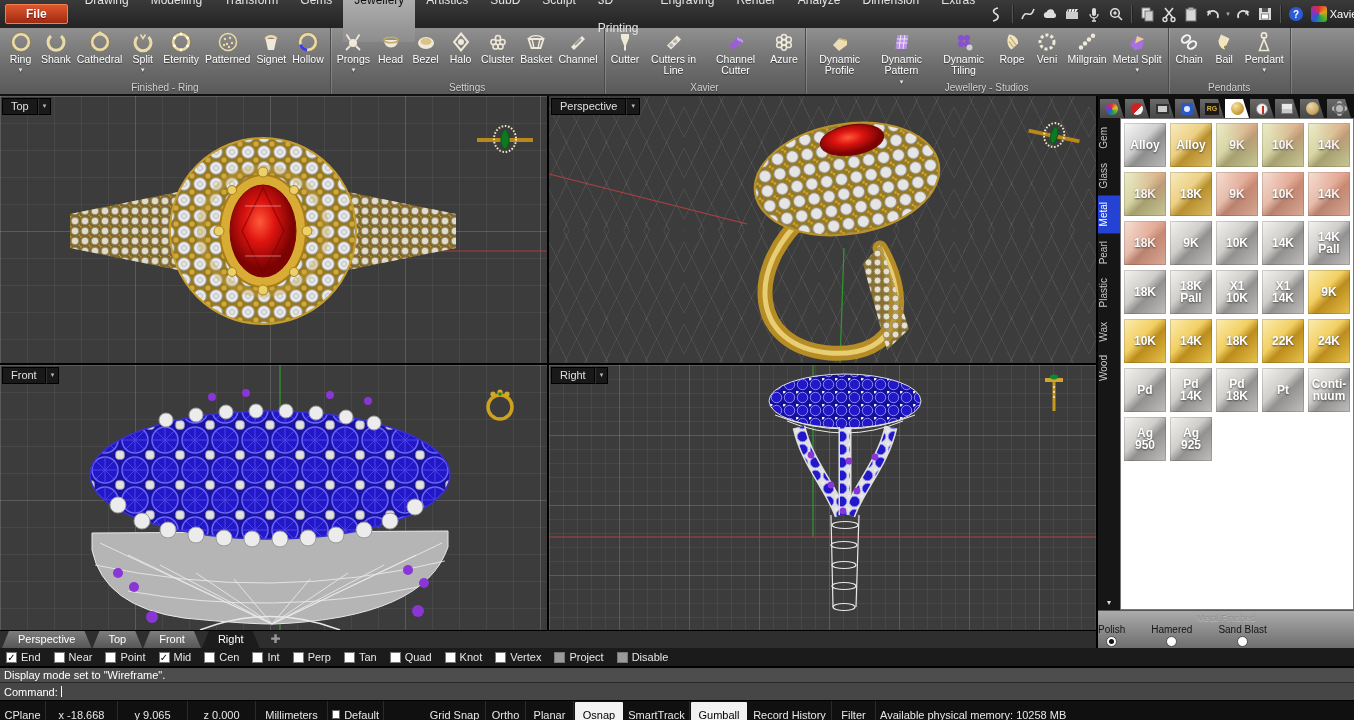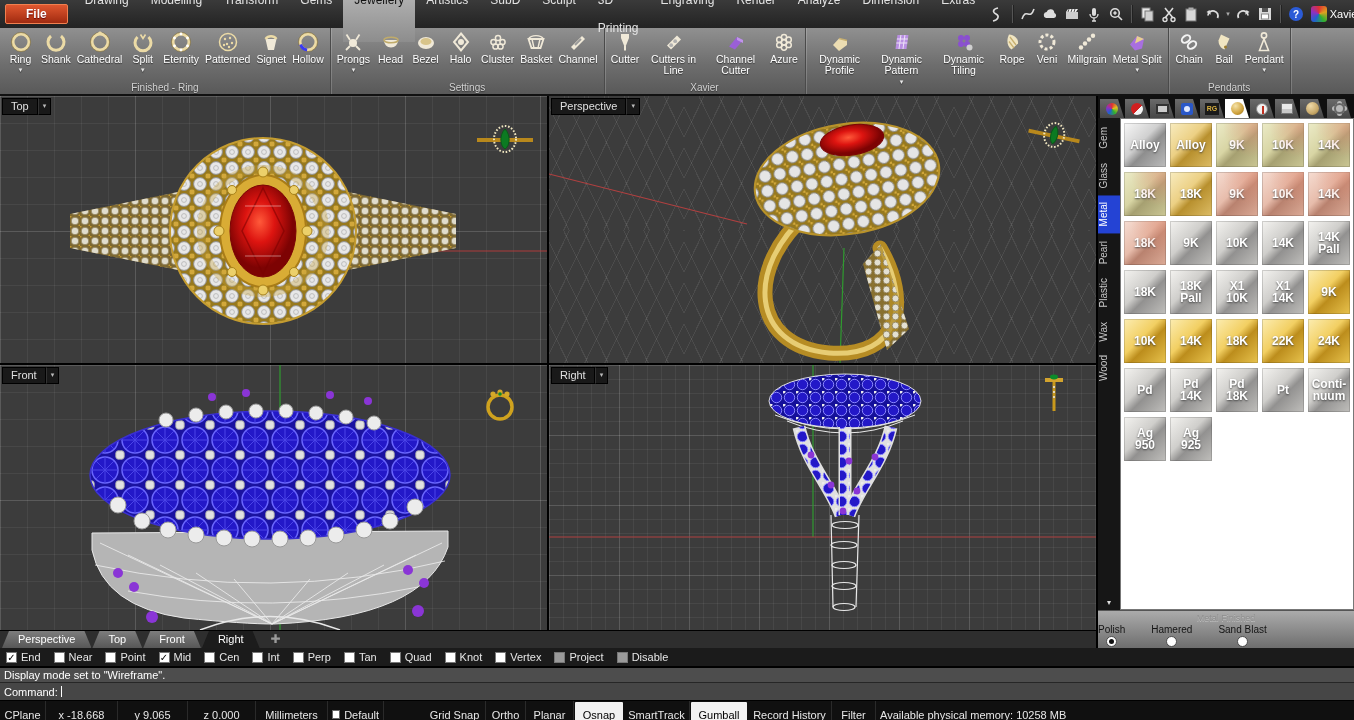--- a/index.html
+++ b/index.html
@@ -547,20 +547,21 @@
           <span class="ricon">
             <svg width="22" height="22" viewBox="0 0 22 22">
               <path d="M4 13.5 L11 5 l7 3 -2 9.5 -7 2 Z" fill="#a86fe0"></path>
               <path d="M11 5 l7 3 -9 4.5 Z" fill="#e8d090"></path>
             </svg>
           </span>
           <span class="rlabel">Metal Split</span>
           <span class="rdrop">▾</span>
         </div>
       </div>
+      <div class="rgrouplabel">Jewellery - Studios</div>
     </div>
     <div class="rgroup">
       <div class="ritems">
         <div class="ritem">
           <span class="ricon">
             <svg width="22" height="22" viewBox="0 0 22 22">
               <ellipse cx="8" cy="8" rx="4.6" ry="3.2" fill="none" stroke="#f2f2f2" stroke-width="2" transform="rotate(-35 8 8)"></ellipse>
               <ellipse cx="14" cy="14" rx="4.6" ry="3.2" fill="none" stroke="#f2f2f2" stroke-width="2" transform="rotate(-35 14 14)"></ellipse>
             </svg>
           </span>

